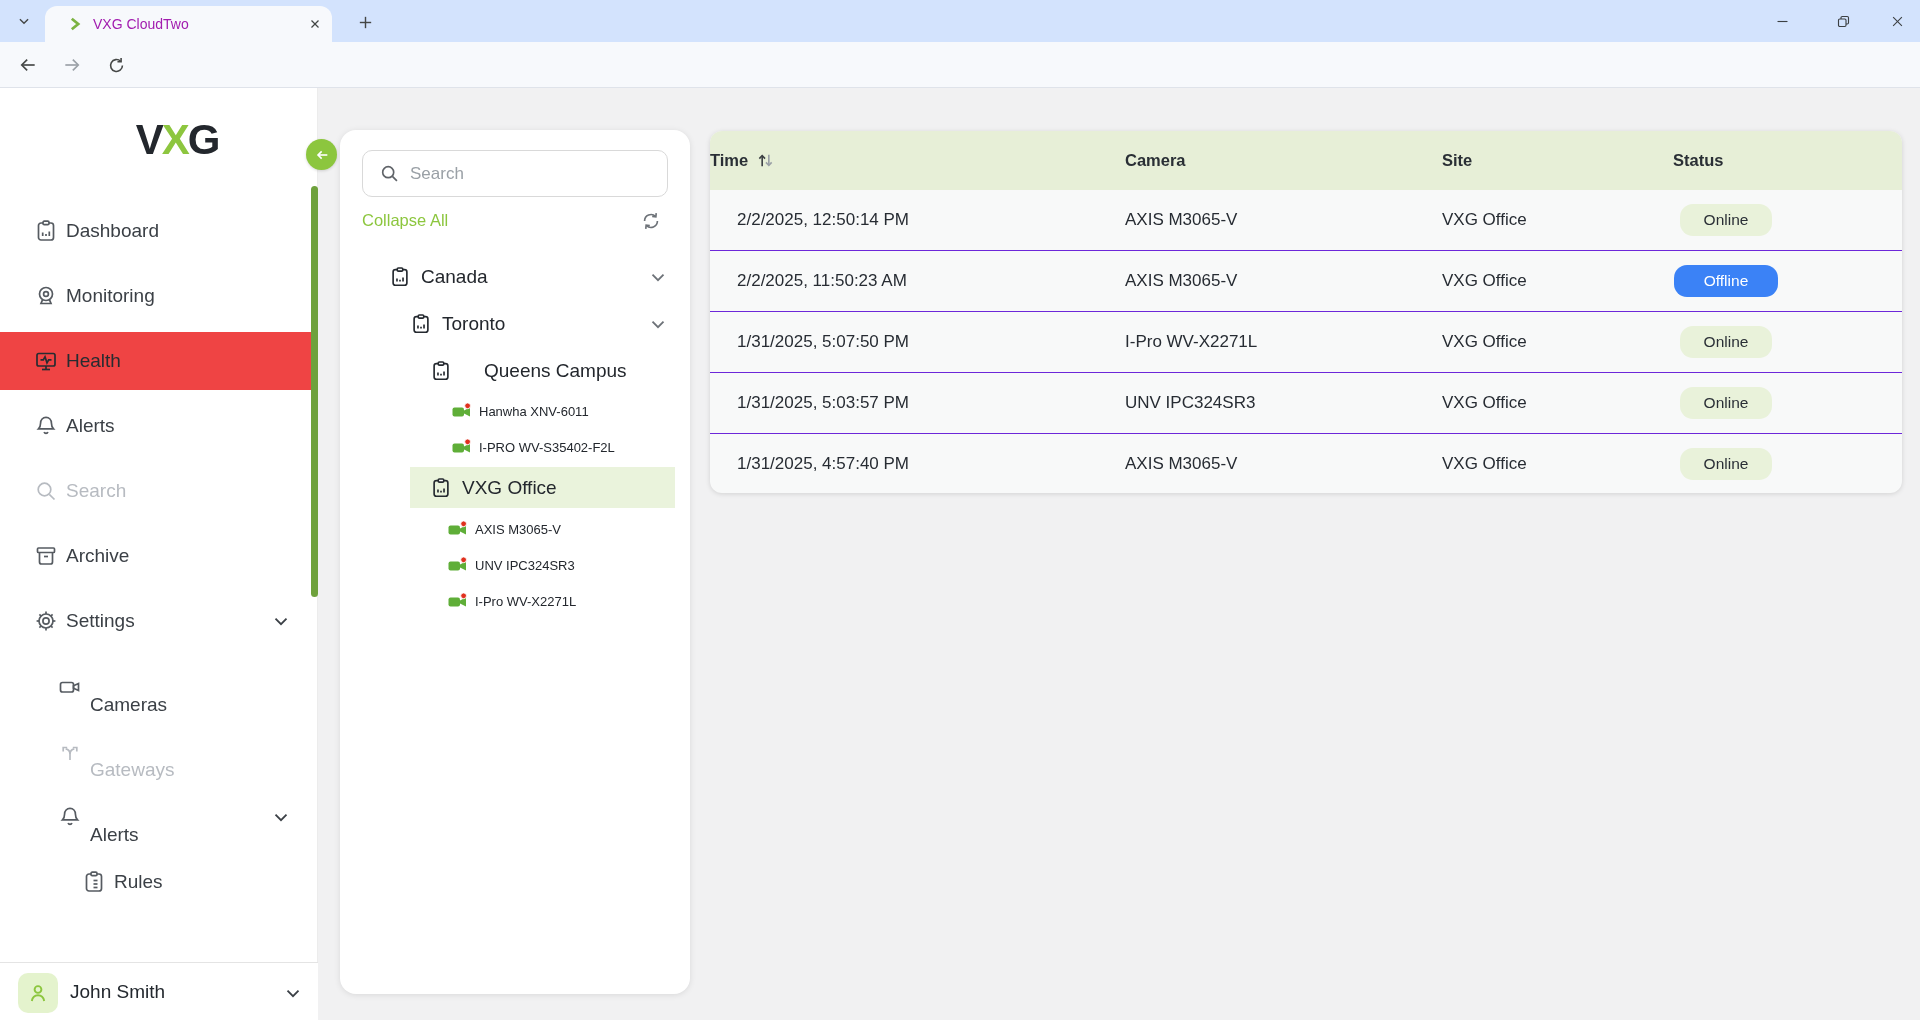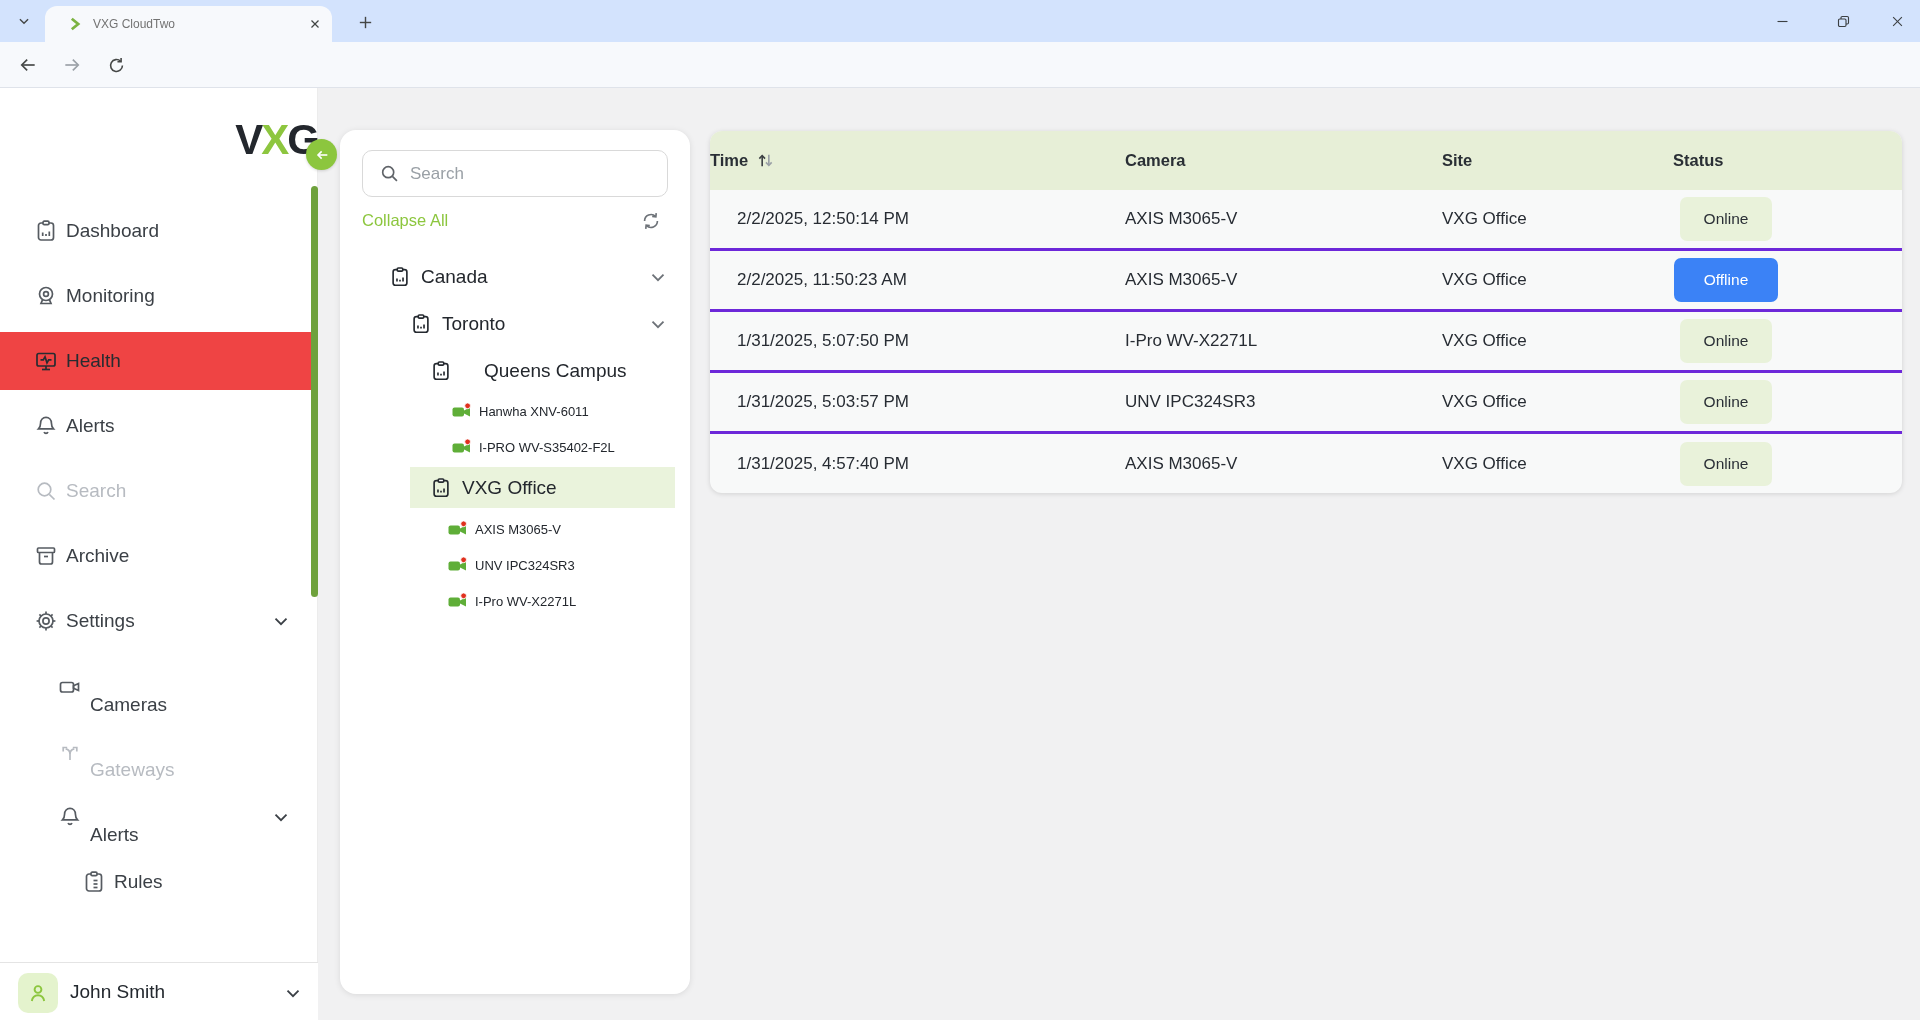--- a/index.html
+++ b/index.html
@@ -5,36 +5,36 @@
   * { margin:0; padding:0; box-sizing:border-box; }
   html,body { width:1920px; height:1020px; overflow:hidden; }
   body { font-family:"Liberation Sans","DejaVu Sans",sans-serif; background:#f1f1f2; }
   .abs { position:absolute; }
   svg { display:block; }
 
   
   #titlebar { position:absolute; left:0; top:0; width:1920px; height:42px; background:#d3e3fd; }
   #toolbar  { position:absolute; left:0; top:42px; width:1920px; height:46px; background:#f7f9fc; border-bottom:1px solid #dfe3ea; }
   .tab { position:absolute; left:45px; top:6px; width:287px; height:36px; background:#f7f9fc; border-radius:12px 12px 0 0; display:flex; align-items:center; }
-  .tab-title { font-size:12px; color:#737373; margin-left:10px; flex:1; white-space:nowrap; overflow:hidden; }
+  .tab-title { font-size:14px; color:#a21caf; margin-left:10px; flex:1; white-space:nowrap; overflow:hidden; }
   .chrome-btn { display:flex; align-items:center; justify-content:center; color:#454746; }
   .win-ctl { position:absolute; top:0; width:46px; height:42px; display:flex; align-items:center; justify-content:center; color:#3c4043; }
   #omnibox { position:absolute; left:155px; top:47px; width:1550px; height:36px; background:#edf0f6; border-radius:18px; display:flex; align-items:center; }
   .url-host { font-size:15.5px; color:#202124; }
   .url-path { font-size:15.5px; color:#6b7075; }
   #profile-avatar { position:absolute; left:1729px; top:48px; width:34px; height:34px; border-radius:50%; background:#c92a63; color:#fff; font-size:16px; font-weight:700; display:flex; align-items:center; justify-content:center; }
   #update-btn { position:absolute; left:1779px; top:46px; height:37px; background:#cadcfb; border-radius:19px; display:flex; align-items:center; padding:0 8px 0 16px; cursor:pointer; }
   #update-btn span.lbl { color:#1556c9; font-size:15px; }
 
   
   #app { position:absolute; left:0; top:88px; width:1920px; height:932px; background:#f1f1f2; }
 
   
   #sidebar { position:absolute; left:0; top:0; width:318px; height:932px; background:#ffffff; border-right:1px solid #ececec; }
-  #logo { position:absolute; left:0; top:28px; width:318px; text-align:right; font-size:42px; font-weight:900; letter-spacing:-2px; color:#23272d;padding-left:36px; }
+  #logo { position:absolute; left:0; top:28px; width:318px; text-align:center; font-size:42px; font-weight:900; letter-spacing:-2px; color:#23272d;padding-left:36px; }
   #logo .x { color:#8dc63f; }
   .nav-item { position:absolute; left:0; width:318px; height:52px; display:flex; align-items:center; cursor:pointer; color:#3b4046; }
   .nav-item .ni-icon { position:absolute; left:34px; width:24px; height:24px; color:#565b61; }
   .nav-item .ni-label { position:absolute; left:66px; font-size:19px; }
   .nav-item.lvl1 .ni-icon { left:58px; } .nav-item.lvl1 .ni-label { left:90px;margin-top:35px; }
   .nav-item.lvl2 .ni-icon { left:82px; } .nav-item.lvl2 .ni-label { left:114px; }
   .nav-item.active { background:#ef4444; height:58px; color:#272c31; }
   .nav-item.active .ni-icon { color:#272c31; }
   .nav-item.disabled { color:#b7bbc1; } .nav-item.disabled .ni-icon { color:#b7bbc1; }
   .nav-chevron { position:absolute; left:270px; width:22px; height:22px; color:#3b4046; }
@@ -58,25 +58,25 @@
   .tnode.cam  { font-size:13px; }
   .tnode.cam .t-icon { margin-right:6px; }
   .tnode-hl { position:absolute; left:70px; width:265px; height:41px; background:#eaf3dc; }
   .t-chevron { position:absolute; width:22px; height:22px; color:#6d7278; }
 
   
   #table-card { position:absolute; left:710px; top:43px; width:1192px; height:362px; background:#f8f9f9; border-radius:12px; box-shadow:0 1px 5px rgba(0,0,0,.13); overflow:hidden; }
   .thead { display:grid; grid-template-columns:415px 317px 231px auto; align-items:center; height:59px; background:#e7efd7; }
   .thead > div { font-size:16.5px; font-weight:600; color:#2a2f35; display:flex; align-items:center; }
   .thead > div:first-child { }
-  .trow { display:grid; grid-template-columns:415px 317px 231px auto; align-items:center; height:61px; border-bottom:3px solid #6d28d9; cursor:pointer; }
+  .trow { display:grid; grid-template-columns:415px 317px 231px auto; align-items:center; height:61px; border-bottom:1px solid #6d28d9; cursor:pointer; }
   .trow:last-child { border-bottom:none; height:59px; }
   .trow > div { font-size:17px; color:#272c33; }
   .trow > div:first-child { padding-left:27px; }
-  .pill { display:inline-flex; align-items:center; justify-content:center; min-width:92px; height:44px; padding:0 0; border-radius:7px; font-size:15.5px; margin-left:7px; }
+  .pill { display:inline-flex; align-items:center; justify-content:center; min-width:92px; height:32px; padding:0 0; border-radius:13px; font-size:15.5px; margin-left:7px; }
   .pill.online  { background:#e9f2da; color:#2a2f36; }
   .pill.offline { background:#3b82f6; color:#ffffff; min-width:104px; margin-left:1px; }
 </style>
 </head>
 <body>
 
 <div id="titlebar">
   <div class="abs chrome-btn" style="left:12px;top:9px;width:24px;height:24px;">
     <svg width="14" height="14" viewBox="0 0 24 24" fill="none" stroke="currentColor" stroke-width="2.4">
         <polyline points="5,9 12,16 19,9"></polyline>

